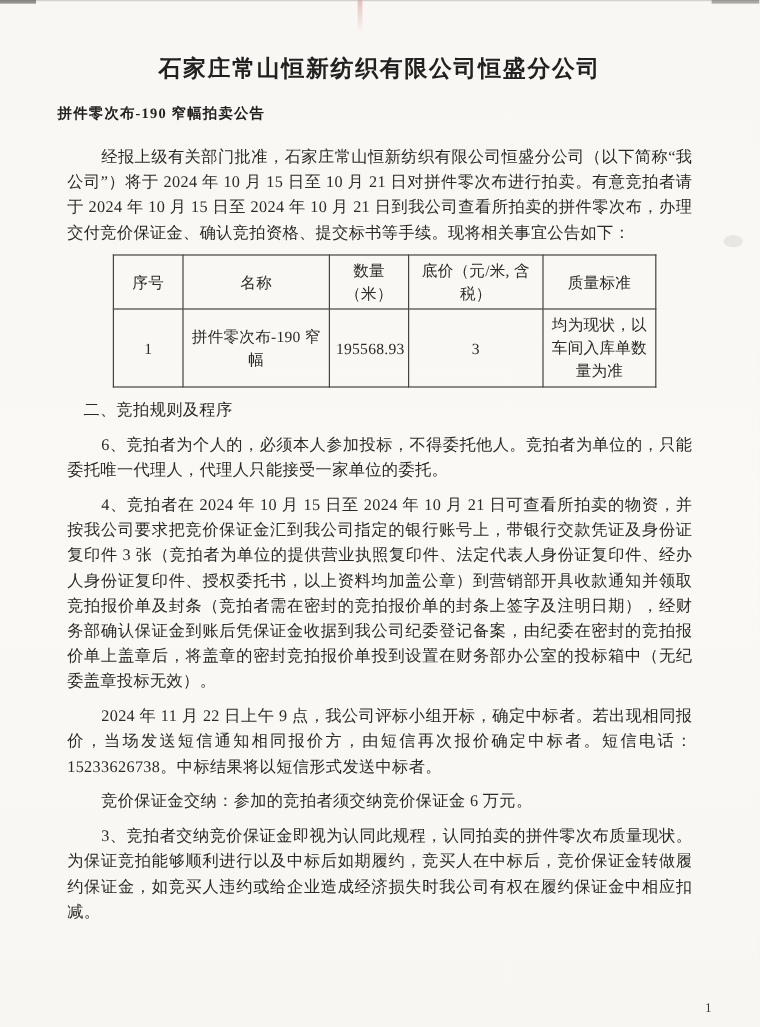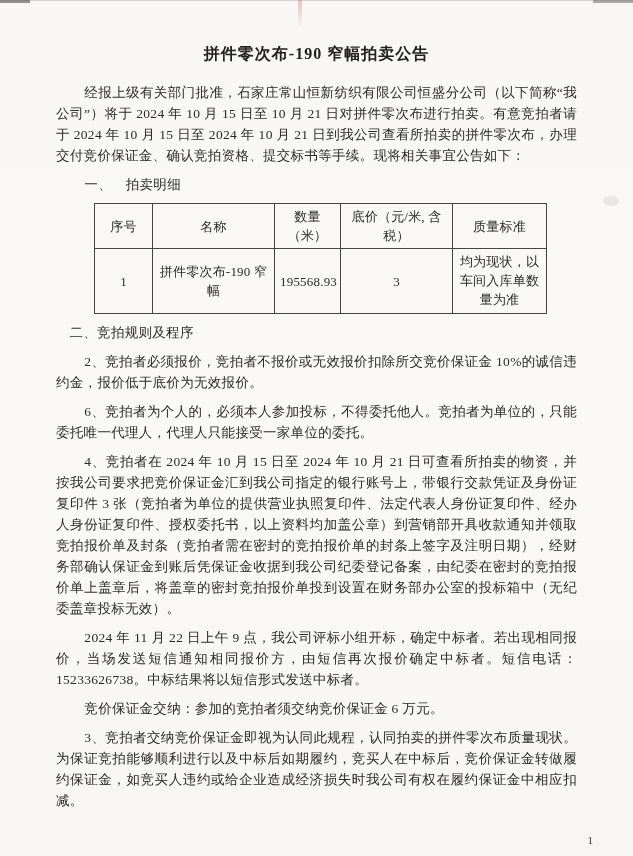--- a/index.html
+++ b/index.html
@@ -30,23 +30,22 @@
   h1.doc-title {
     margin: 0 0 16px 0;
     font-size: 19px;
     font-weight: bold;
     text-align: center;
     letter-spacing: 1.5px;
     color: #22211f;
   }
   h2.doc-subtitle {
     margin: 0 0 17px 0;
-    font-size: 16px;
+    font-size: 12px;
     font-weight: bold;
-    text-align: center;
     letter-spacing: 1px;
     color: #22211f;
   }
   p.body-text {
     margin: 8px;
     font-size: 13.5px;
     line-height: 21px;
     text-align: justify;
     letter-spacing: 0.3px;
   }
@@ -92,25 +91,25 @@
 <body>
 
 <div class="page">
 
   <div class="artifact edge-top-faint"></div>
   <div class="artifact edge-left-top"></div>
   <div class="artifact edge-right-top"></div>
   <div class="artifact pink-streak"></div>
   <div class="artifact smudge-right"></div>
 
+  <h1 class="doc-title">石家庄常山恒新纺织有限公司恒盛分公司</h1>
   <h2 class="doc-subtitle">拼件零次布-190 窄幅拍卖公告</h2>
 
   <p class="body-text indent-2">经报上级有关部门批准，石家庄常山恒新纺织有限公司恒盛分公司（以下简称“我公司”）将于 2024 年 10 月 15 日至 10 月 21 日对拼件零次布进行拍卖。有意竞拍者请于 2024 年 10 月 15 日至 2024 年 10 月 21 日到我公司查看所拍卖的拼件零次布，办理交付竞价保证金、确认竞拍资格、提交标书等手续。现将相关事宜公告如下：</p>
 
-  <p class="body-text indent-2">一、　拍卖明细</p>
 
   <table class="auction-table">
     <colgroup>
       <col class="col-seq">
         <col class="col-name">
         <col class="col-qty">
         <col class="col-price">
         <col class="col-quality">
     </colgroup>
     <thead>
@@ -127,21 +126,20 @@
         <td>1</td>
         <td>拼件零次布-190 窄幅</td>
         <td>195568.93</td>
         <td>3</td>
         <td class="cell-quality">均为现状，以车间入库单数量为准</td>
       </tr>
     </tbody>
   </table>
 
   <p class="body-text indent-1">二、竞拍规则及程序</p>
-  <p class="body-text indent-2">2、竞拍者必须报价，竞拍者不报价或无效报价扣除所交竞价保证金 10%的诚信违约金，报价低于底价为无效报价。</p>
   <p class="body-text indent-2">6、竞拍者为个人的，必须本人参加投标，不得委托他人。竞拍者为单位的，只能委托唯一代理人，代理人只能接受一家单位的委托。</p>
   <p class="body-text indent-2">4、竞拍者在 2024 年 10 月 15 日至 2024 年 10 月 21 日可查看所拍卖的物资，并按我公司要求把竞价保证金汇到我公司指定的银行账号上，带银行交款凭证及身份证复印件 3 张（竞拍者为单位的提供营业执照复印件、法定代表人身份证复印件、经办人身份证复印件、授权委托书，以上资料均加盖公章）到营销部开具收款通知并领取竞拍报价单及封条（竞拍者需在密封的竞拍报价单的封条上签字及注明日期），经财务部确认保证金到账后凭保证金收据到我公司纪委登记备案，由纪委在密封的竞拍报价单上盖章后，将盖章的密封竞拍报价单投到设置在财务部办公室的投标箱中（无纪委盖章投标无效）。</p>
   <p class="body-text indent-2">2024 年 11 月 22 日上午 9 点，我公司评标小组开标，确定中标者。若出现相同报价，当场发送短信通知相同报价方，由短信再次报价确定中标者。短信电话：15233626738。中标结果将以短信形式发送中标者。</p>
   <p class="body-text indent-2">竞价保证金交纳：参加的竞拍者须交纳竞价保证金 6 万元。</p>
   <p class="body-text indent-2">3、竞拍者交纳竞价保证金即视为认同此规程，认同拍卖的拼件零次布质量现状。为保证竞拍能够顺利进行以及中标后如期履约，竞买人在中标后，竞价保证金转做履约保证金，如竞买人违约或给企业造成经济损失时我公司有权在履约保证金中相应扣减。</p>
 
   <div class="page-number">1</div>
 </div>
 
 </body></html>

